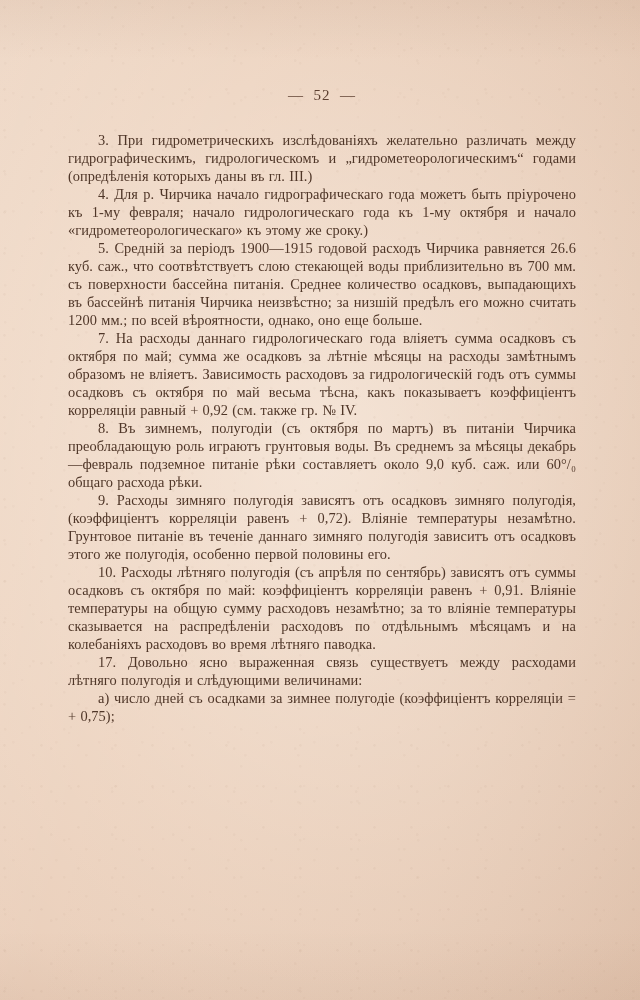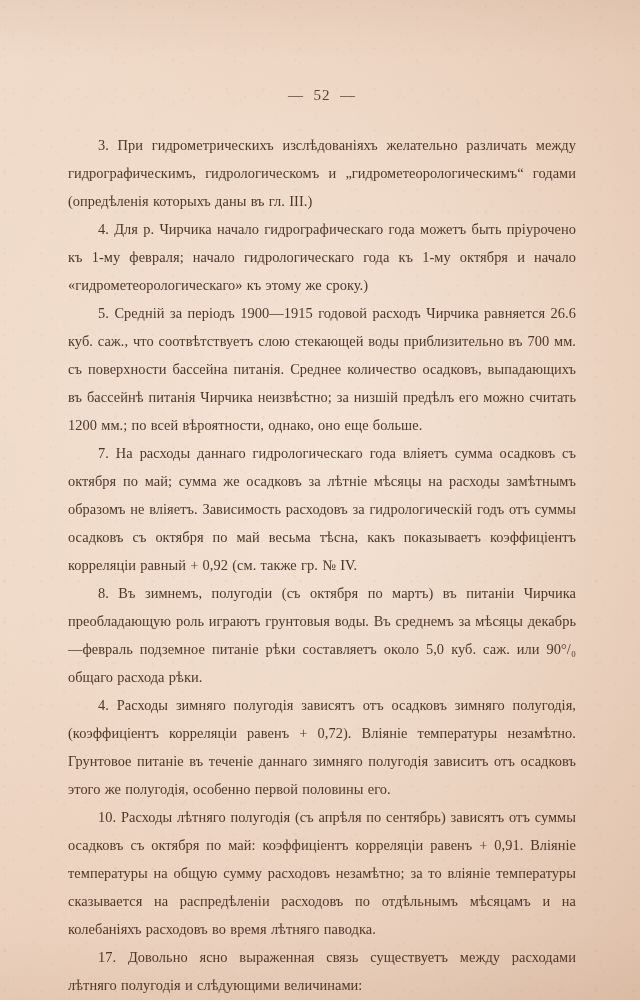--- a/index.html
+++ b/index.html
@@ -75,21 +75,21 @@
     margin-top: 86px;
     margin-bottom: 0;
     white-space: pre;
   }
 
   .para {
     margin: 0;
     padding: 0;
     color: #4f3628;
     font-size: 14.4px;
-    line-height: 28px;
+    line-height: 18px;
     text-align: justify;
     text-align-last: left;
     word-spacing: 0.6px;
     letter-spacing: 0.05px;
   }
   .para + .para { margin-top: 0; }
   .first-para { margin-top: 27px; }
   .indent { display: inline-block; width: 30px; }
 </style>
 </head>
@@ -106,23 +106,24 @@
 
     <p class="para first-para"><span class="indent"></span><span>3. При гидрометрическихъ  изслѣдованіяхъ  желательно различать между гидрографическимъ,  гидрологическомъ  и  „гидрометеорологическимъ“  годами (опредѣленія которыхъ даны въ гл. III.)</span></p>
 
     <p class="para"><span class="indent"></span><span>4. Для р. Чирчика начало гидрографическаго года можетъ быть пріурочено къ 1-му февраля; начало гидрологическаго года къ 1-му октября и начало «гидрометеорологическаго» къ этому же сроку.)</span></p>
 
     <p class="para"><span class="indent"></span><span>5. Средній за періодъ 1900—1915  годовой расходъ Чирчика равняется 26.6 куб. саж., что соотвѣтствуетъ слою  стекающей воды приблизительно въ 700 мм. съ поверхности бассейна питанія. Среднее количество осадковъ, выпадающихъ въ бассейнѣ питанія Чирчика неизвѣстно; за низшій предѣлъ его можно считать 1200 мм.; по всей вѣроятности, однако, оно еще больше.</span></p>
 
 
     <p class="para"><span class="indent"></span><span>7. На расходы даннаго гидрологическаго года вліяетъ сумма осадковъ съ октября по май; сумма же осадковъ за  лѣтніе мѣсяцы на расходы замѣтнымъ образомъ не вліяетъ. Зависимость расходовъ  за гидрологическій годъ отъ суммы осадковъ съ октября по май весьма тѣсна, какъ показываетъ коэффиціентъ корреляціи  равный + 0,92 (см. также гр. № IV.</span></p>
 
-    <p class="para"><span class="indent"></span><span>8. Въ зимнемъ, полугодіи (съ октября по  мартъ) въ питаніи Чирчика преобладающую роль играютъ грунтовыя воды. Въ среднемъ за мѣсяцы декабрь—февраль подземное питаніе рѣки  составляетъ около 5,0  куб. саж.  или 90°/₀ общаго расхода рѣки.</span></p>
+    <p class="para"><span class="indent"></span><span>8. Въ зимнемъ, полугодіи (съ октября по  мартъ) въ питаніи Чирчика преобладающую роль играютъ грунтовыя воды. Въ среднемъ за мѣсяцы декабрь—февраль подземное питаніе рѣки  составляетъ около 9,0  куб. саж.  или 60°/₀ общаго расхода рѣки.</span></p>
 
-    <p class="para"><span class="indent"></span><span>4. Расходы зимняго полугодія зависятъ отъ осадковъ  зимняго полугодія, (коэффиціентъ  корреляціи равенъ + 0,72). Вліяніе температуры незамѣтно. Грунтовое питаніе въ теченіе даннаго зимняго полугодія зависитъ отъ осадковъ этого же полугодія, особенно первой половины его.</span></p>
+    <p class="para"><span class="indent"></span><span>9. Расходы зимняго полугодія зависятъ отъ осадковъ  зимняго полугодія, (коэффиціентъ  корреляціи равенъ + 0,72). Вліяніе температуры незамѣтно. Грунтовое питаніе въ теченіе даннаго зимняго полугодія зависитъ отъ осадковъ этого же полугодія, особенно первой половины его.</span></p>
 
     <p class="para"><span class="indent"></span><span>10. Расходы лѣтняго полугодія (съ апрѣля по  сентябрь) зависятъ отъ суммы осадковъ съ октября по май: коэффиціентъ корреляціи  равенъ + 0,91. Вліяніе температуры на общую  сумму расходовъ незамѣтно; за то вліяніе температуры сказывается на распредѣленіи расходовъ по отдѣльнымъ мѣсяцамъ и на колебаніяхъ расходовъ во время лѣтняго паводка.</span></p>
 
     <p class="para"><span class="indent"></span><span>17. Довольно ясно выраженная связь существуетъ между  расходами лѣтняго полугодія и слѣдующими величинами:</span></p>
 
+    <p class="para"><span class="indent"></span><span>а) число дней съ осадками за зимнее полугодіе (коэффиціентъ корреляціи = + 0,75);</span></p>
 
   </div>
 </div>
 
 </body></html>

